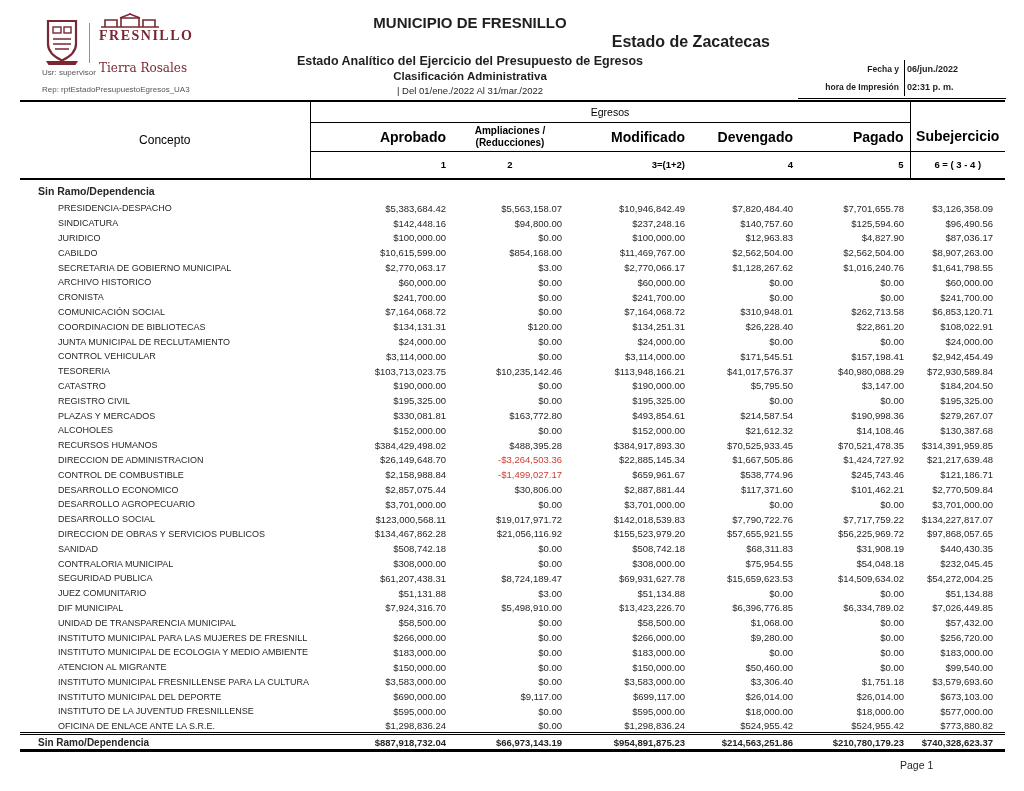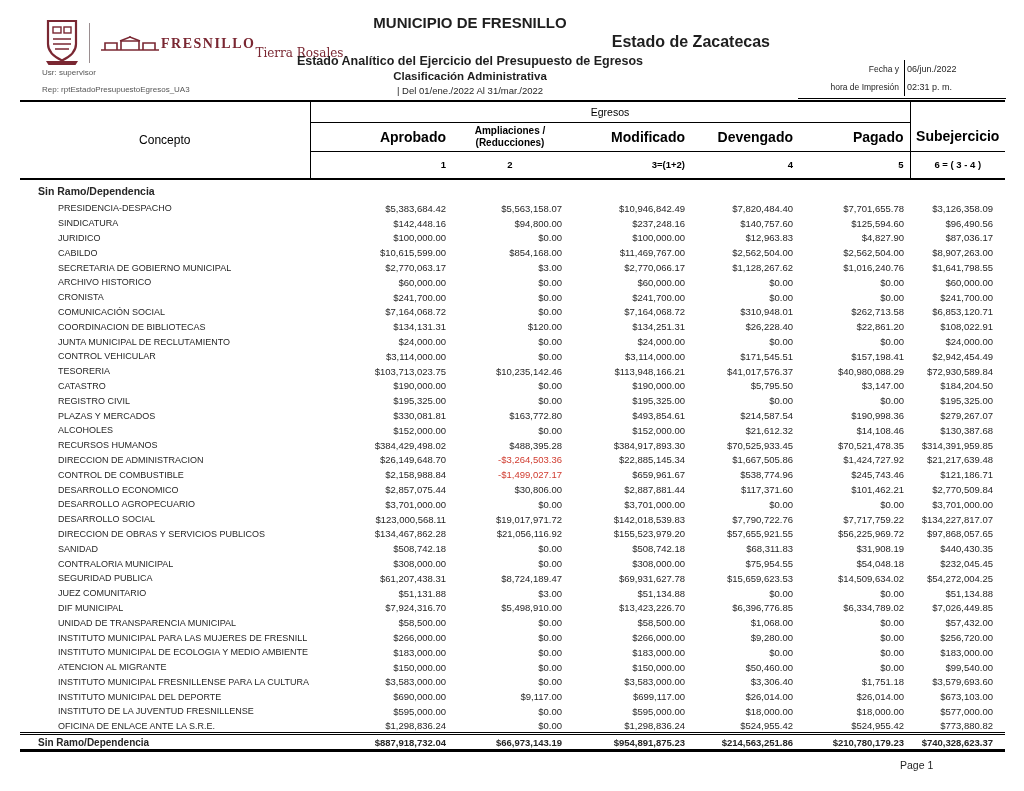--- a/index.html
+++ b/index.html
@@ -17,21 +17,21 @@
     font-family:"Liberation Sans", sans-serif;
     color:var(--ink);
     overflow:hidden;
     margin:0 auto;
   }
 
   
   .logo{position:absolute;left:44px;top:14px;display:flex;align-items:center;gap:9px;height:58px;}
   .logo .crest{display:block;}
   .logo .divider{width:1px;height:40px;background:#9a8e90;}
-  .wordmark{display:flex;flex-direction:row;align-items:center;line-height:1;}
+  .wordmark{display:flex;flex-direction:column;line-height:1;}
   .wordmark .name{
     font-family:"Liberation Serif", serif;
     color:var(--maroon);font-size:14px;font-weight:bold;letter-spacing:1.5px;margin-top:1px;
   }
   .wordmark .tagline{
     font-family:"DejaVu Serif", serif;
     color:var(--maroon);font-size:12px;margin-top:19px;
   }
 
   
@@ -41,21 +41,21 @@
   
   .titles{position:absolute;left:170px;top:14px;width:600px;text-align:center;line-height:1.15;}
   .t-main{font-size:15px;font-weight:bold;}
   .t-state{font-size:16px;font-weight:bold;margin-top:2px;text-align:right;}
   .t-report{font-size:12.5px;font-weight:bold;margin-top:2px;}
   .t-class{font-size:11.5px;font-weight:bold;margin-top:2px;}
   .t-period{font-size:9.5px;margin-top:3px;}
 
   
   .print-info{position:absolute;left:798px;top:60px;width:208px;border-bottom:1px solid #000;padding-bottom:2px;}
-  .pi-row{display:flex;align-items:center;height:18px;}
+  .pi-row{display:flex;align-items:center;height:18px;font-weight:bold;}
   .pi-label{width:106px;text-align:right;font-size:8.5px;padding-right:5px;}
   .pi-value{flex:1;border-left:1px solid #000;padding-left:2px;font-size:9px;height:18px;display:flex;align-items:center;}
 
   
   table.report{
     position:absolute;left:20px;top:100px;width:985px;
     border-collapse:collapse;table-layout:fixed;
   }
   table.report th, table.report td{font-weight:normal;}
 

